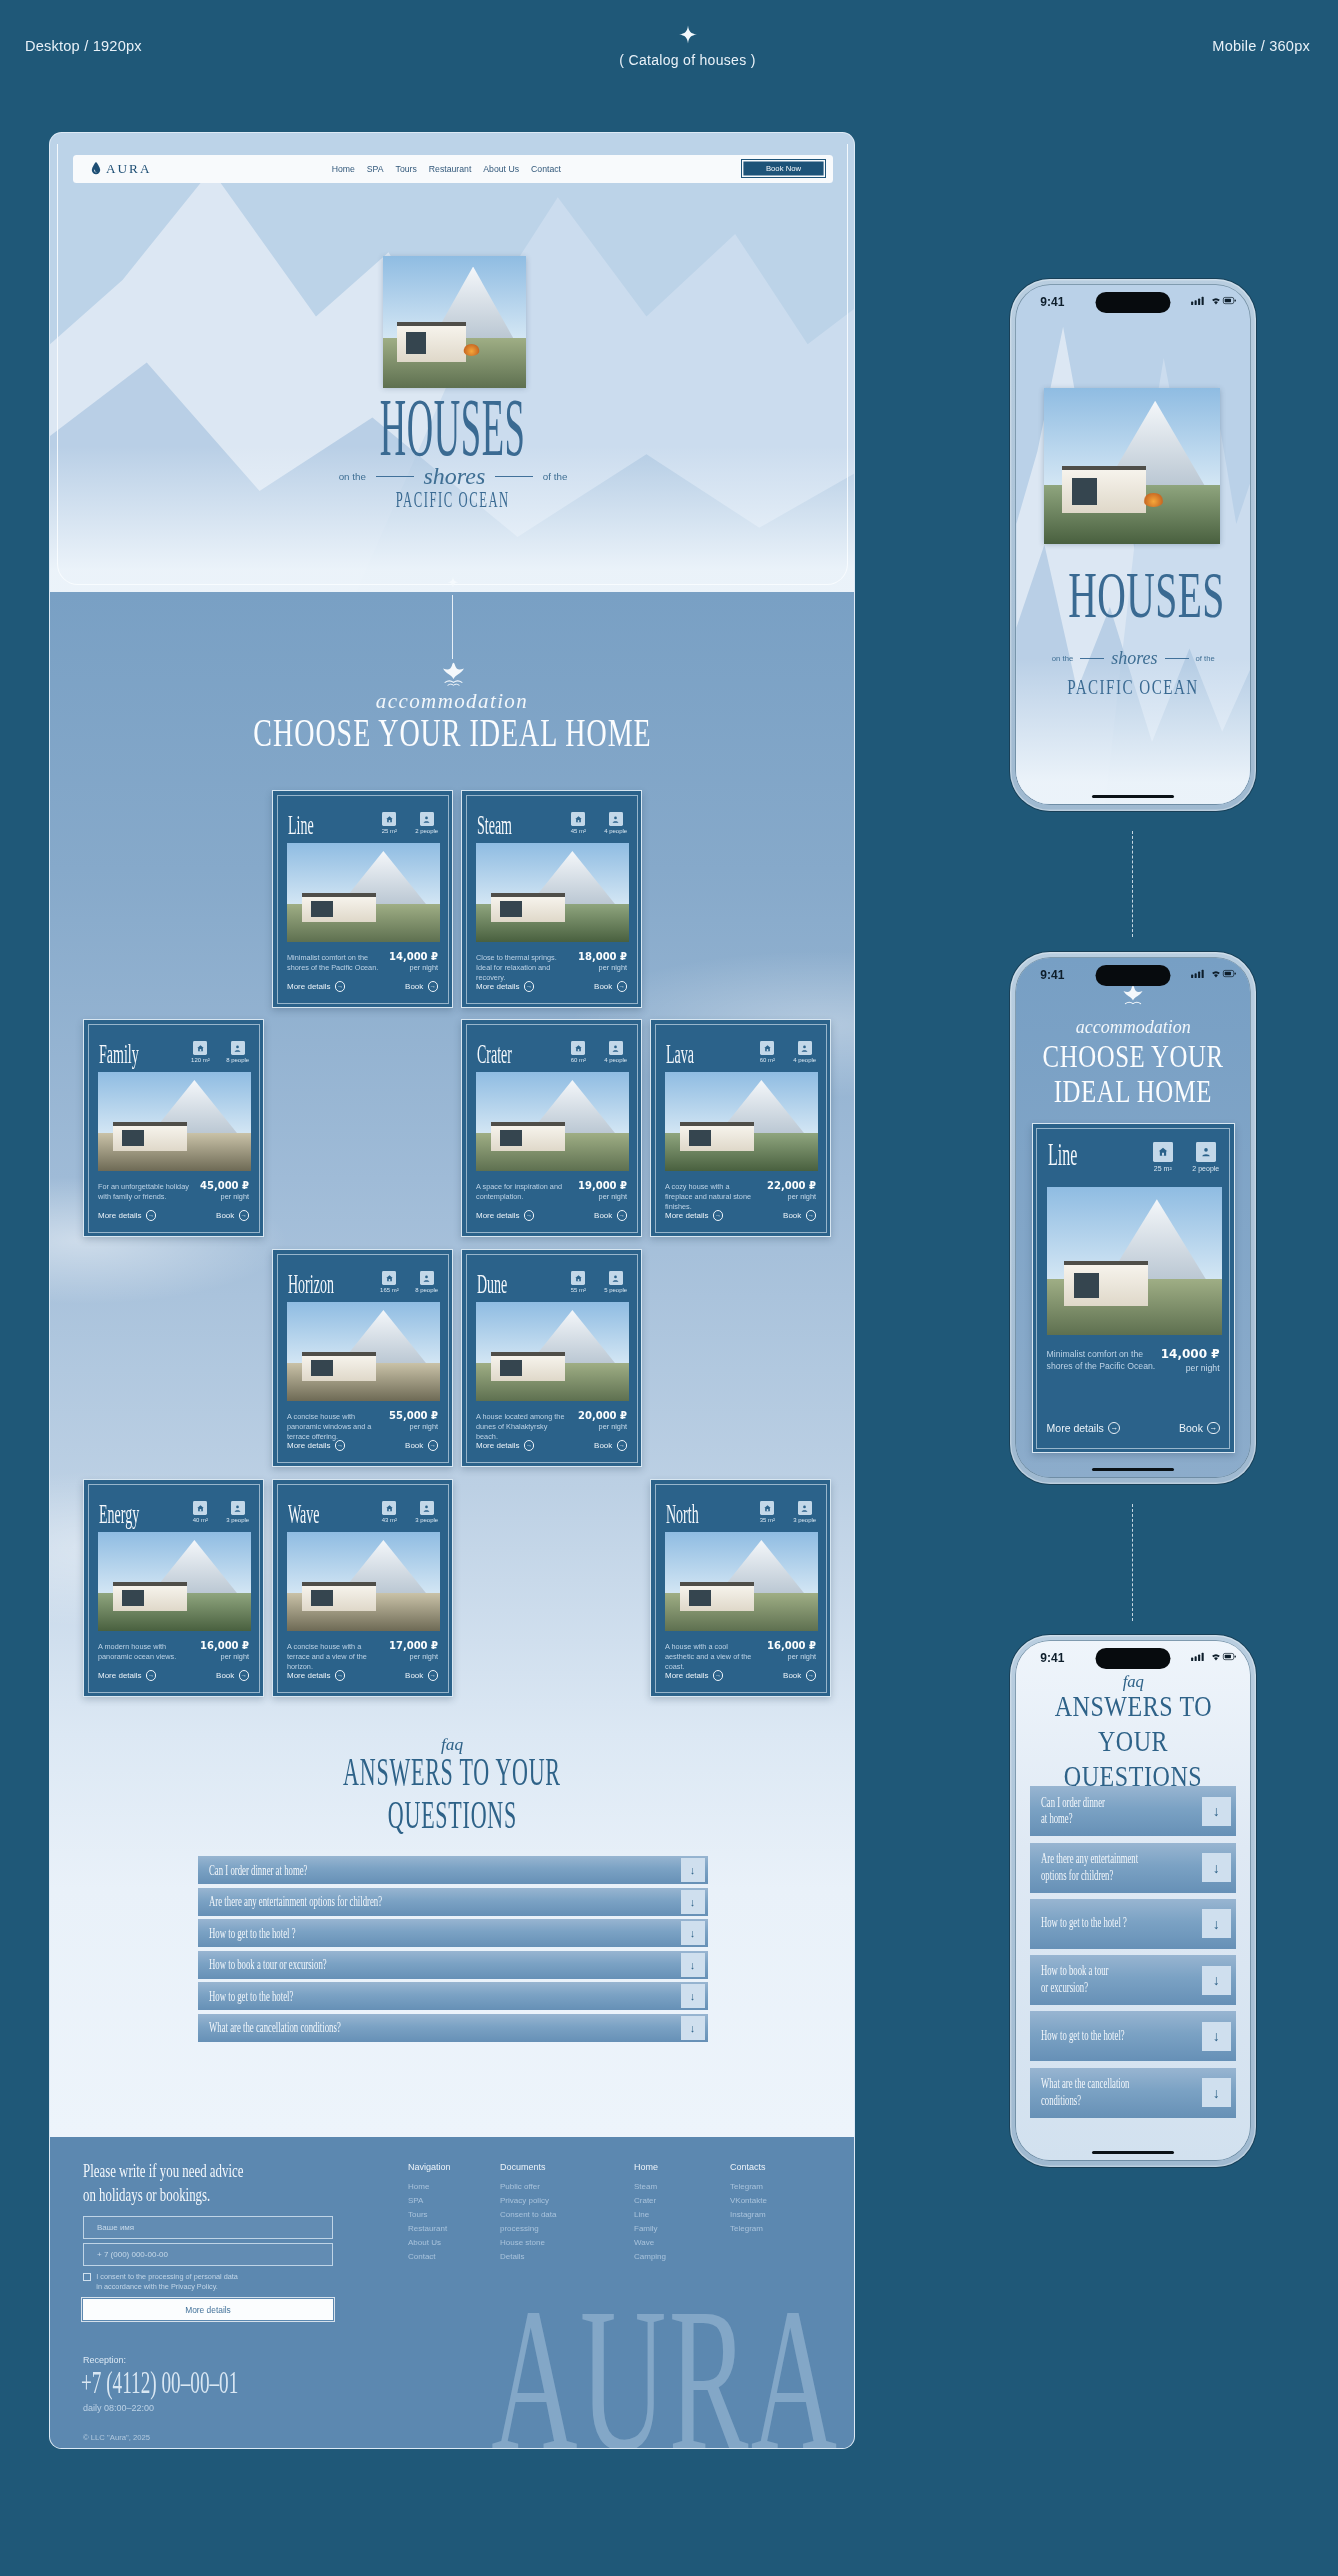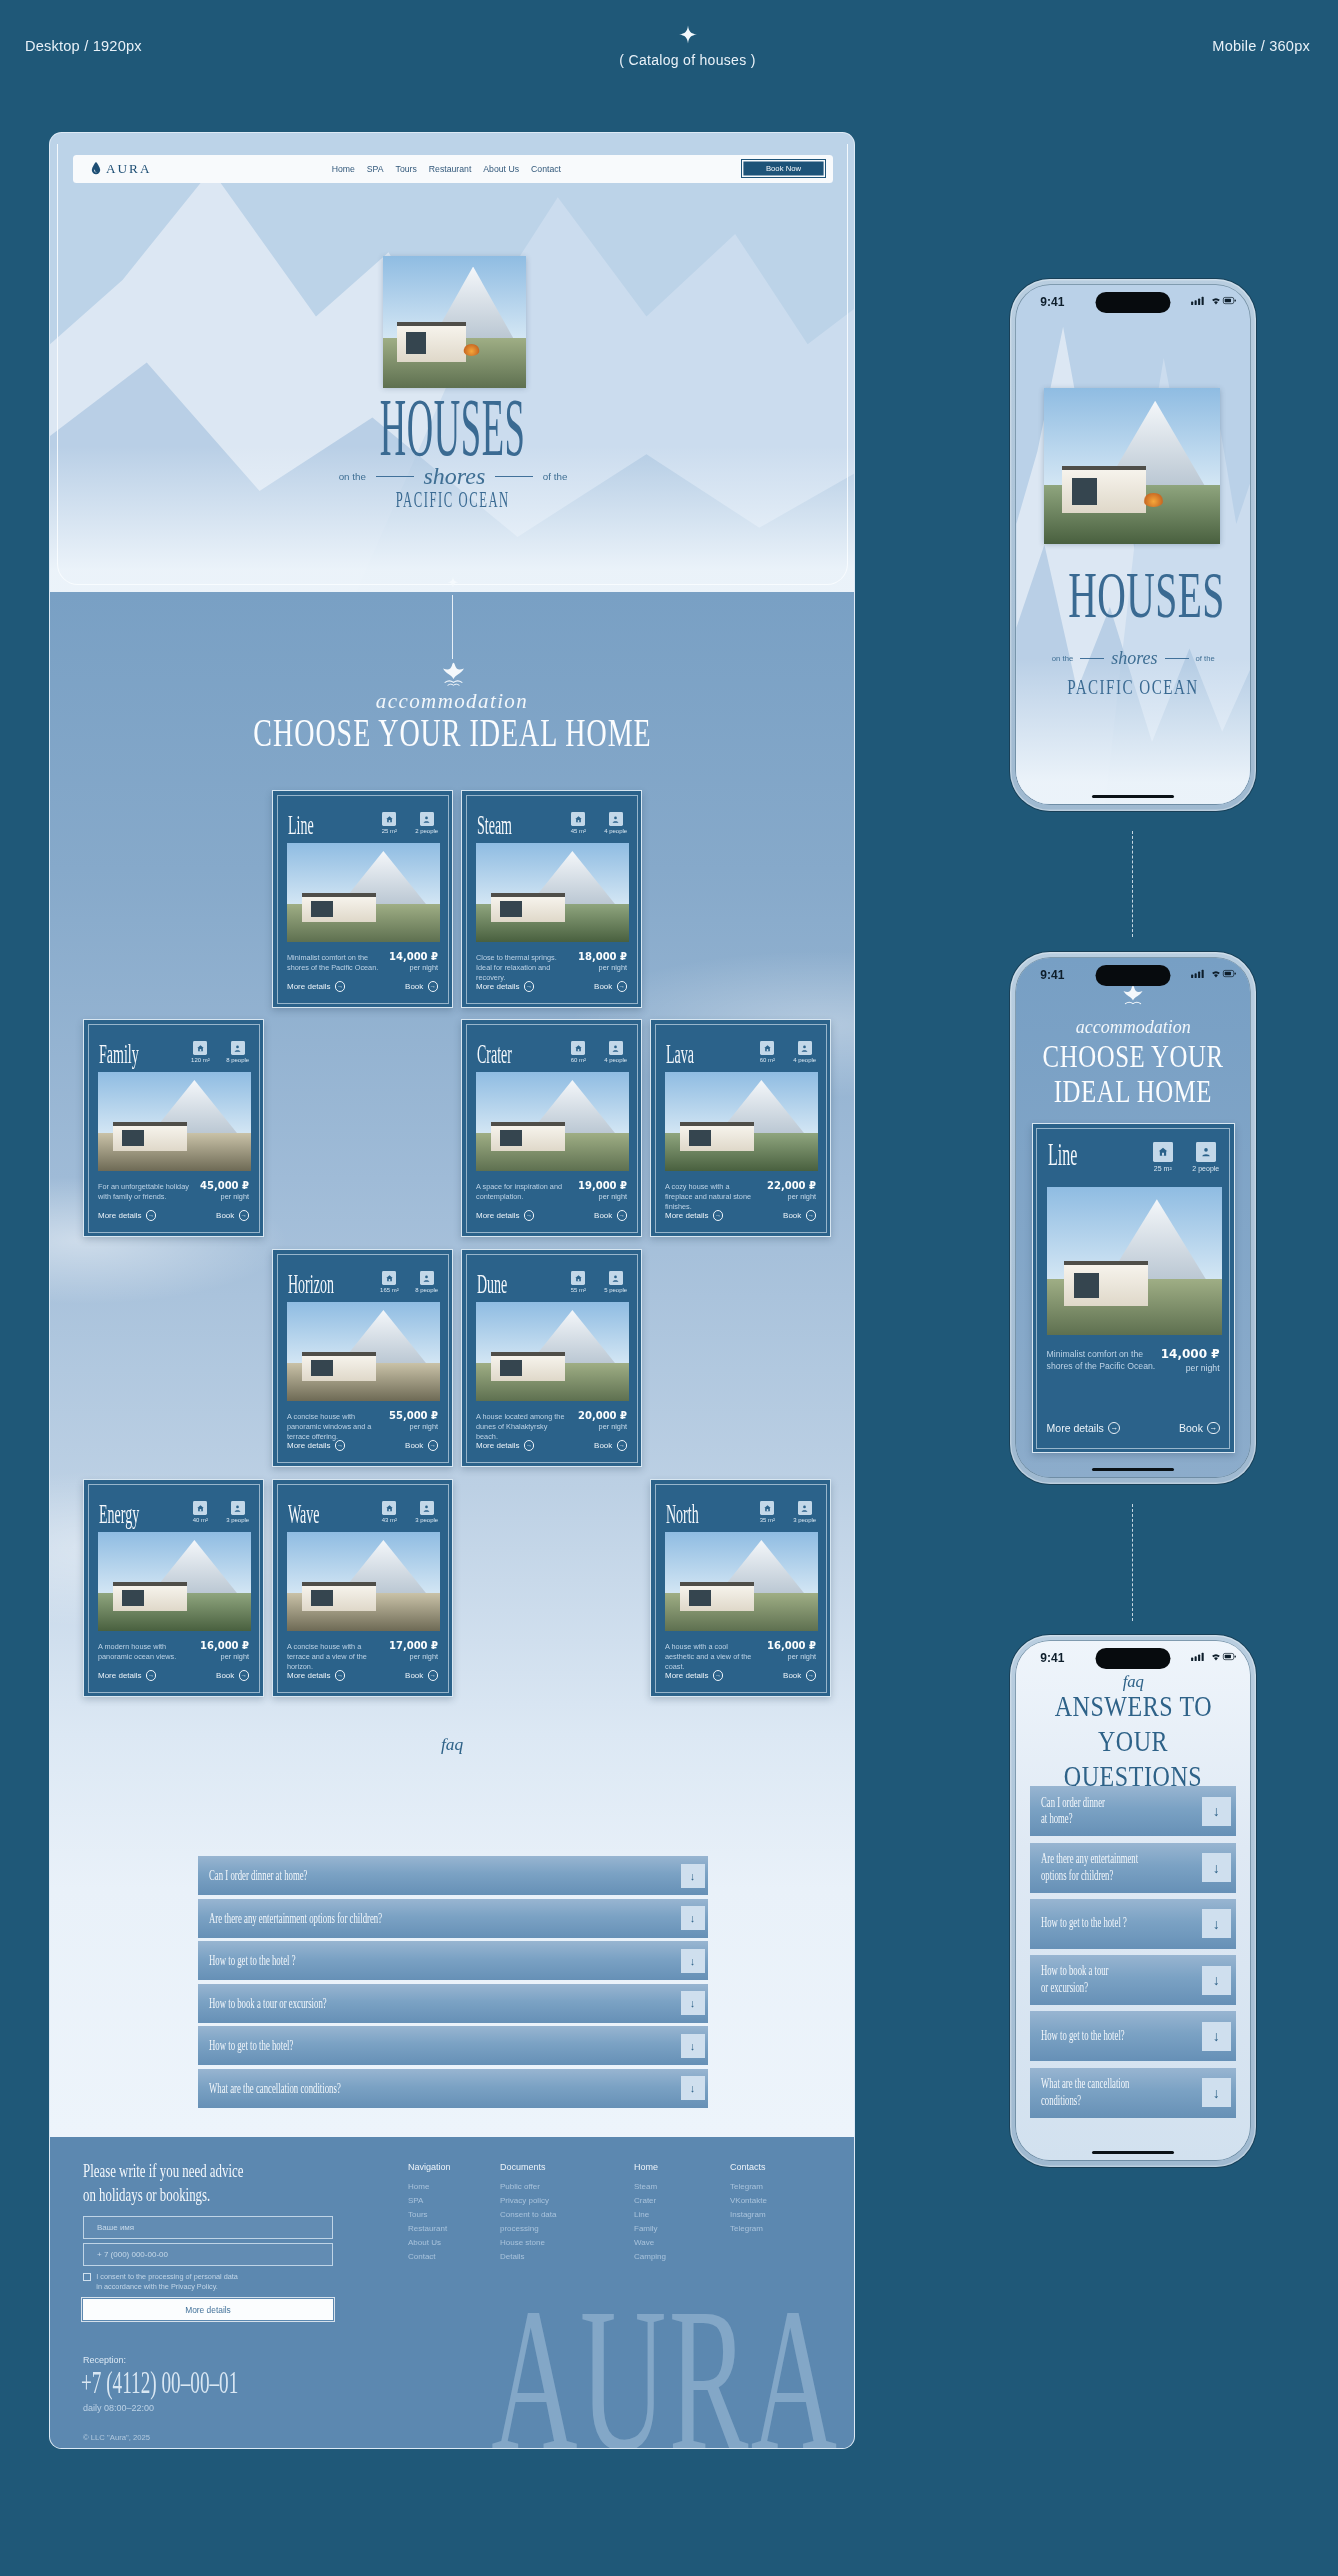--- a/index.html
+++ b/index.html
@@ -87,21 +87,21 @@
 .pper{margin-top:1.4px;font-size:7.3px;color:#C9DCEC}
 .clink{position:absolute;bottom:15.3px;font-size:8px;color:#ECF3F9;text-decoration:none;display:flex;align-items:center;gap:4.2px;cursor:pointer}
 .clink.more{left:14px}
 .clink.book{right:14px}
 .arr{width:10.5px;height:10.5px;border:0.7px solid #ECF3F9;border-radius:50%;display:inline-flex;align-items:center;justify-content:center;font-size:6.3px;line-height:1}
 
 
 .faq-eyebrow{position:absolute;left:0;right:0;top:1601px;text-align:center;font-size:17.4px;color:#2E6288}
 .faq-heading{position:absolute;left:0;right:0;top:1617px;text-align:center;font-size:40px;line-height:43px;color:#2E6288;letter-spacing:1.4px}
 #faqlist{position:absolute;left:148px;top:1723px;width:510px}
-.fbar{height:39px;margin-bottom:3.5px;background:linear-gradient(180deg,#98B5D1 0%,#7BA2C4 45%,#6690B6 100%);display:flex;align-items:center;justify-content:space-between;padding:0 3.5px 0 11px;cursor:pointer}
+.fbar{height:28px;margin-bottom:3.5px;background:linear-gradient(180deg,#98B5D1 0%,#7BA2C4 45%,#6690B6 100%);display:flex;align-items:center;justify-content:space-between;padding:0 3.5px 0 11px;cursor:pointer}
 .fq{font-size:14.6px;color:#F4F8FC;line-height:1}
 .fq .cl{--sx:.6}
 .fbtn{width:24px;height:24px;background:#CFDFEE;color:#2D6187;display:flex;align-items:center;justify-content:center;font-size:11px;font-weight:bold;cursor:pointer}
 
 
 .dfooter{position:absolute;left:0;top:2004px;width:806px;height:314px;background:#5C88B0;overflow:hidden}
 .f-head{position:absolute;left:33px;top:21.6px;font-size:19.5px;line-height:24px;color:#F4F8FC}
 .f-head .cl{--sx:.66}
 .finput{position:absolute;left:33px;width:250px;height:23px;background:rgba(255,255,255,.04);border:0.7px solid rgba(223,236,247,.75);color:#EAF3FA;font-size:8px;padding:0 13px;outline:none}
 .fi1{top:79px}.fi2{top:106px}
@@ -677,20 +677,24 @@
             <span class="arr">→</span>
           </a>
           <a class="clink book">
             <span>Book</span>
             <span class="arr">→</span>
           </a>
         </div>
       </div>
 
     <div class="faq-eyebrow script">faq</div>
+    <div class="faq-heading serif">
+      <span class="cx" style="--sx:.55">ANSWERS TO YOUR</span><br>
+      <span class="cx" style="--sx:.55">QUESTIONS</span>
+    </div>
     <div id="faqlist">
         <div class="fbar">
           <div class="fq serif"><span class="cl">Can I order dinner at home?</span></div>
           <div class="fbtn">
             <span>↓</span>
           </div>
         </div>
         <div class="fbar">
           <div class="fq serif"><span class="cl">Are there any entertainment options for children?</span></div>
           <div class="fbtn">

